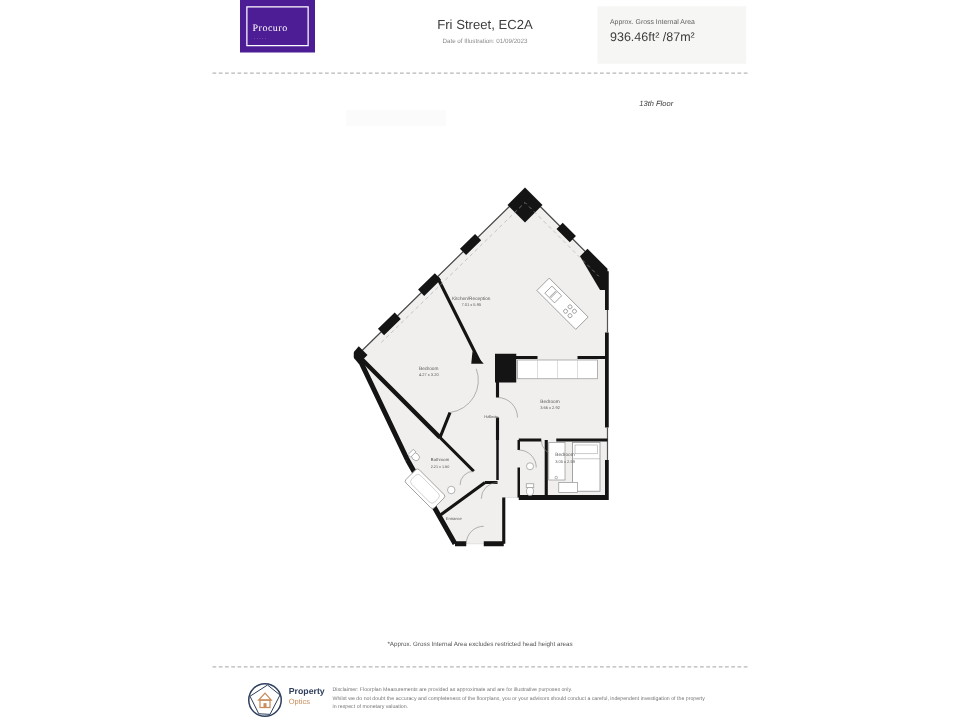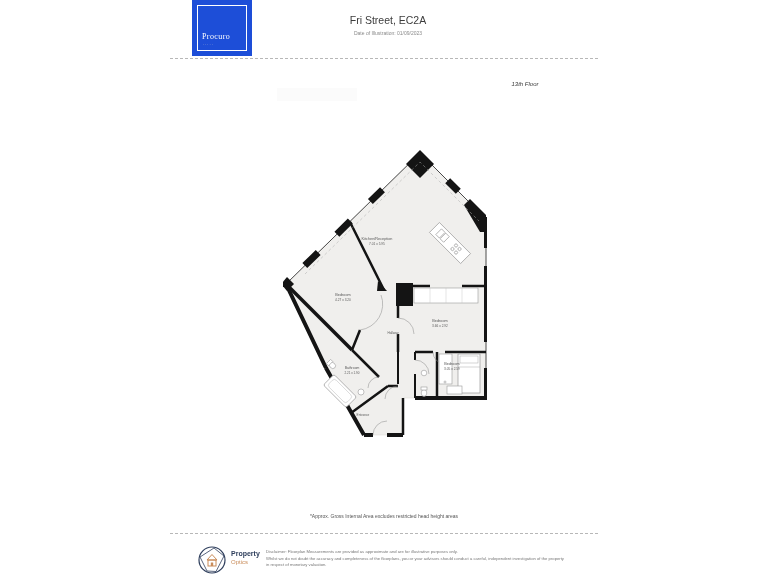--- a/index.html
+++ b/index.html
@@ -1,20 +1,20 @@
 <!DOCTYPE html>
 <html><head>
 <meta charset="utf-8">
 <style>
   html,body{margin:0;padding:0;background:#ffffff;}
   #page{position:relative;width:768px;height:576px;background:#ffffff;overflow:hidden;
         font-family:"Liberation Sans",sans-serif;color:#3f3f3f;}
   .abs{position:absolute;}
   
-  #logo-box{left:192px;top:0;width:60px;height:56px;background:#1d4ed8;}
+  #logo-box{left:192px;top:0;width:60px;height:42px;background:#4c1d95;}
   #logo-inner{position:absolute;left:5px;top:5px;right:5px;bottom:5px;border:1px solid #ffffff;}
   #logo-brand{position:absolute;left:4px;bottom:9px;color:#ffffff;font-family:"Liberation Serif",serif;
               font-size:8px;letter-spacing:.4px;}
   #logo-sub{position:absolute;left:5px;bottom:3px;color:#cfcfcf;font-size:3.5px;letter-spacing:1px;}
   #addr{left:288px;top:14px;width:200px;text-align:center;font-size:10.5px;color:#3c3c3c;}
   #date{left:288px;top:30px;width:200px;text-align:center;font-size:5px;color:#8a8a8a;}
   #area-box{left:478px;top:5px;width:119px;height:46px;background:#f6f6f5;}
   #area-label{position:absolute;left:10px;top:10px;font-size:5.5px;color:#5d5d5d;}
   #area-value{position:absolute;left:10px;top:20px;font-size:10px;color:#3c3c3c;}
   .dashed{height:0;border-top:1px dashed #b7b7b7;}
@@ -34,20 +34,24 @@
 <div id="page">
 
   <div class="abs" id="logo-box">
     <div id="logo-inner">
       <span id="logo-brand">Procuro</span>
       <span id="logo-sub">·····</span>
     </div>
   </div>
   <div class="abs" id="addr">Fri Street, EC2A</div>
   <div class="abs" id="date">Date of Illustration: 01/09/2023</div>
+  <div class="abs" id="area-box">
+    <div id="area-label">Approx. Gross Internal Area</div>
+    <div id="area-value">936.46ft²  /87m²</div>
+  </div>
   <div class="abs dashed" style="left:170px;top:58px;width:428px;"></div>
 
   <div class="abs" id="floor-label">13th Floor</div>
   <div class="abs" id="watermark"></div>
 
   <svg class="abs" style="left:283px;top:148px;" width="204" height="292" viewBox="0 0 204 292">
 
     <path d="M137,5 L203,71 L203,250 L120,250 L120,287 L81,287 L43,220 L3,136 Z" fill="#f0efed" stroke="#d8d6d3" stroke-width="0.5"></path>
 
     <g stroke="#141414" fill="none">

